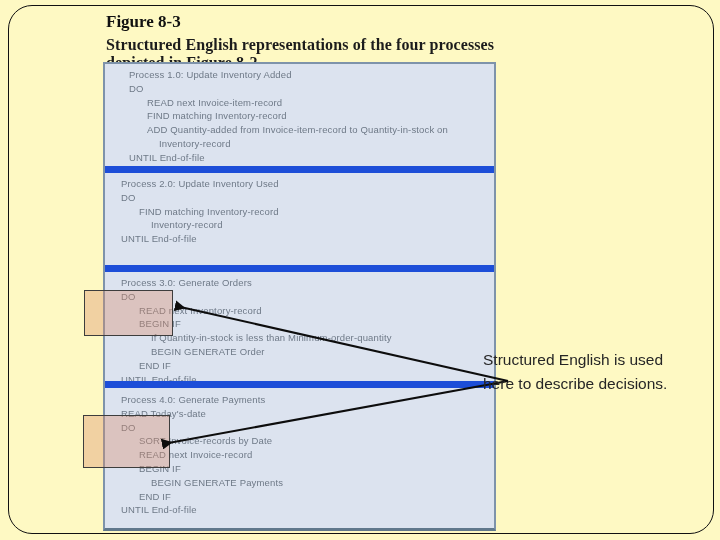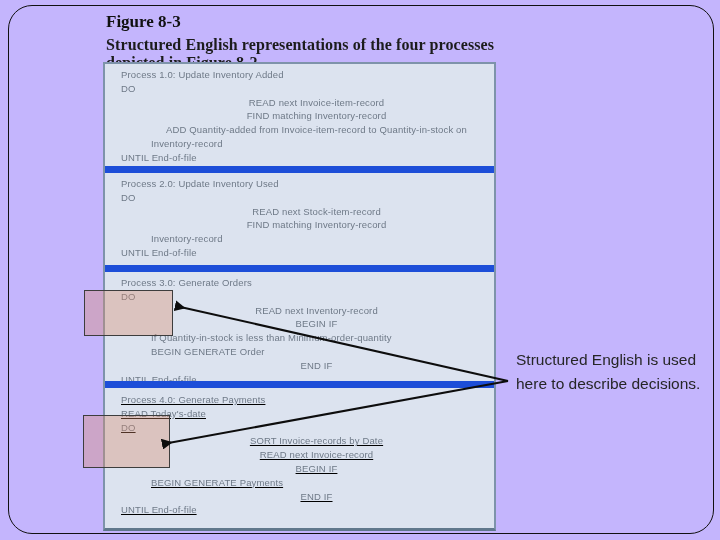--- a/index.html
+++ b/index.html
@@ -1,17 +1,17 @@
 <!DOCTYPE html>
 <html><head>
 <meta charset="utf-8">
 <style>
   html,body{margin:0;padding:0;background:#fff;}
   #stage{
-    position:relative;width:720px;height:540px;background:#c4b5fd;
+    position:relative;width:720px;height:540px;background:#fef9c3;
     font-family:"Liberation Sans",sans-serif;overflow:hidden;
   }
   
   .slide-frame{
     position:absolute;left:8px;top:5px;width:704px;height:527px;
     border:1px solid #111;border-radius:24px;background:transparent;
   }
   
   .fig-label{
     position:absolute;left:106px;top:12px;
@@ -23,43 +23,43 @@
   }
   
   .se-box{
     position:absolute;left:103px;top:62px;width:393px;height:469px;
     box-sizing:border-box;background:#dce3ef;
     border:2px solid #7e93aa;border-bottom-width:3px;border-bottom-color:#60788c;
     display:flex;flex-direction:column;
   }
   .se-section{box-sizing:border-box;padding-top:4px;overflow:hidden;}
   .se-section.divided{border-top:7px solid #1d4ed8;}
-  .sec-1{height:102px;}
+  .sec-1{height:102px;margin-left:8px;}
   .sec-2{height:99px;}
   .sec-3{height:116px;}
-  .sec-4{flex:1;padding-top:5px;text-decoration:underline;}
+  .sec-4{flex:1;padding-top:5px;}
   .se-line{
     font-size:9.5px;line-height:13.8px;color:#6e7987;letter-spacing:.15px;
     white-space:nowrap;padding-left:16px;
   }
-  .se-line.i1{padding-left:34px;text-align:center;}
+  .se-line.i1{padding-left:34px;}
   .se-line.i2{padding-left:46px;}
   
   .hl{
     position:absolute;box-sizing:border-box;
     background:rgba(219,138,105,0.36);
     border:1px solid #3d3d3d;
   }
   .hl-1{left:84px;top:290px;width:89px;height:46px;}
   .hl-2{left:83px;top:415px;width:87px;height:53px;}
   
   .arrow-layer{position:absolute;left:0;top:0;width:720px;height:540px;pointer-events:none;}
   
   .annotation{
-    position:absolute;left:516px;top:348px;width:198px;
+    position:absolute;left:483px;top:348px;width:198px;
     font-size:15.5px;line-height:23.5px;color:#262626;
   }
 </style>
 </head>
 <body>
 
 <div id="stage">
 
   <div class="slide-frame"></div>
 
@@ -72,21 +72,20 @@
         <div class="se-line i0">DO</div>
         <div class="se-line i1">READ next Invoice-item-record</div>
         <div class="se-line i1">FIND matching Inventory-record</div>
         <div class="se-line i1">ADD Quantity-added from Invoice-item-record to Quantity-in-stock on</div>
         <div class="se-line i2">Inventory-record</div>
         <div class="se-line i0">UNTIL End-of-file</div>
       </div>
     <div class="se-section sec-2 divided">
         <div class="se-line i0">Process 2.0: Update Inventory Used</div>
         <div class="se-line i0">DO</div>
-        <div class="se-line i1">READ next Stock-item-record</div>
         <div class="se-line i1">FIND matching Inventory-record</div>
         <div class="se-line i2">Inventory-record</div>
         <div class="se-line i0">UNTIL End-of-file</div>
       </div>
     <div class="se-section sec-3 divided">
         <div class="se-line i0">Process 3.0: Generate Orders</div>
         <div class="se-line i0">DO</div>
         <div class="se-line i1">READ next Inventory-record</div>
         <div class="se-line i1">BEGIN IF</div>
         <div class="se-line i2">If Quantity-in-stock is less than Minimum-order-quantity</div>

